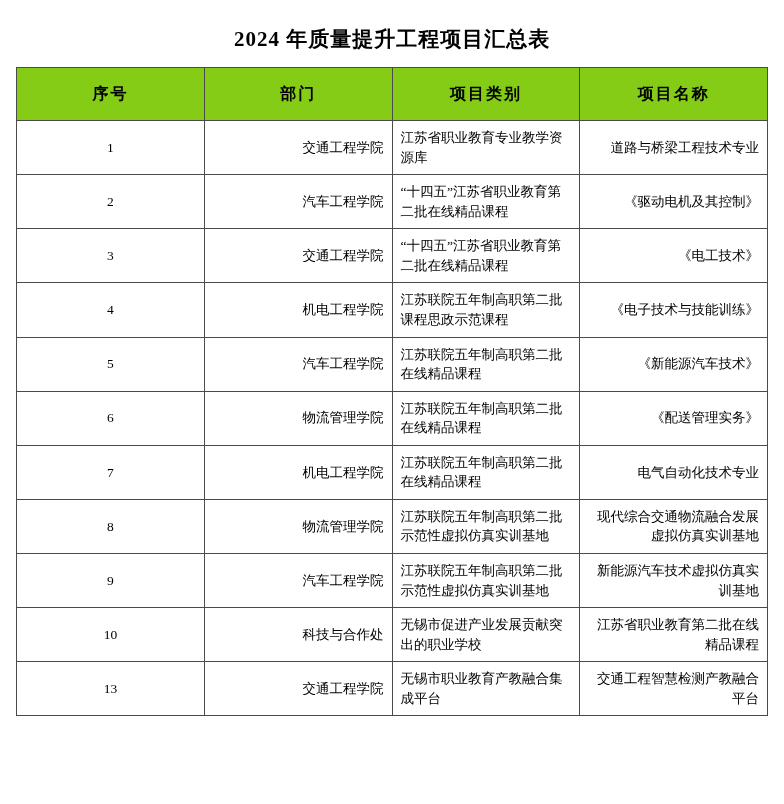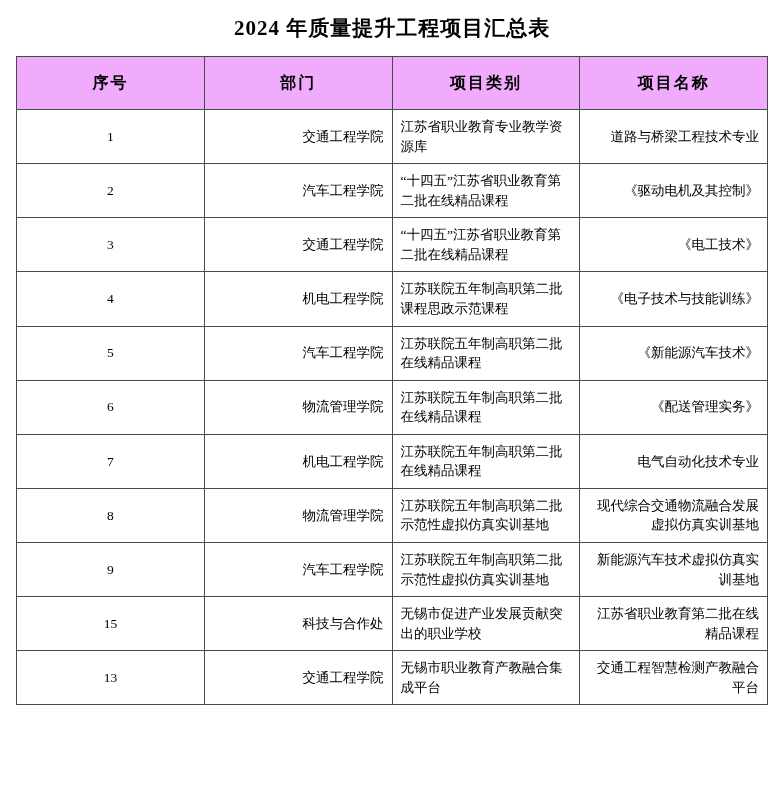--- a/index.html
+++ b/index.html
@@ -10,21 +10,21 @@
   body {
     width: 784px;
     height: 804px;
     font-family: "Liberation Serif", "DejaVu Serif", serif;
     color: #000000;
   }
   .page {
     width: 784px;
     height: 568px;
     box-sizing: border-box;
-    padding: 0;
+    padding: 11px;
     position: relative;
   }
   .doc-title {
     text-align: center;
     font-size: 21px;
     font-weight: bold;
     letter-spacing: 1px;
     padding-top: 14px;
     padding-bottom: 14px;
     font-family: "Liberation Serif", "DejaVu Serif", serif;
@@ -38,21 +38,21 @@
   table.summary th,
   table.summary td {
     border: 1px solid #4a4a4a;
     font-size: 13.5px;
     line-height: 1.45;
     padding: 7px 8px;
     vertical-align: middle;
     font-family: "Liberation Serif", "DejaVu Serif", serif;
   }
   table.summary thead th {
-    background: #f0abfc;
+    background: #84cc16;
     font-size: 16px;
     font-weight: bold;
     text-align: center;
     height: 40px;
     padding: 6px 4px;
     letter-spacing: 2px;
   }
   td.c-index {
     text-align: center;
     width: 62px;
@@ -141,21 +141,21 @@
         <td class="c-category">江苏联院五年制高职第二批示范性虚拟仿真实训基地</td>
         <td class="c-name">现代综合交通物流融合发展虚拟仿真实训基地</td>
       </tr>
       <tr>
         <td class="c-index">9</td>
         <td class="c-dept">汽车工程学院</td>
         <td class="c-category">江苏联院五年制高职第二批示范性虚拟仿真实训基地</td>
         <td class="c-name">新能源汽车技术虚拟仿真实训基地</td>
       </tr>
       <tr>
-        <td class="c-index">15</td>
+        <td class="c-index">10</td>
         <td class="c-dept">科技与合作处</td>
         <td class="c-category">无锡市促进产业发展贡献突出的职业学校</td>
         <td class="c-name">江苏省职业教育第二批在线精品课程</td>
       </tr>
       <tr>
         <td class="c-index">13</td>
         <td class="c-dept">交通工程学院</td>
         <td class="c-category">无锡市职业教育产教融合集成平台</td>
         <td class="c-name">交通工程智慧检测产教融合平台</td>
       </tr>

